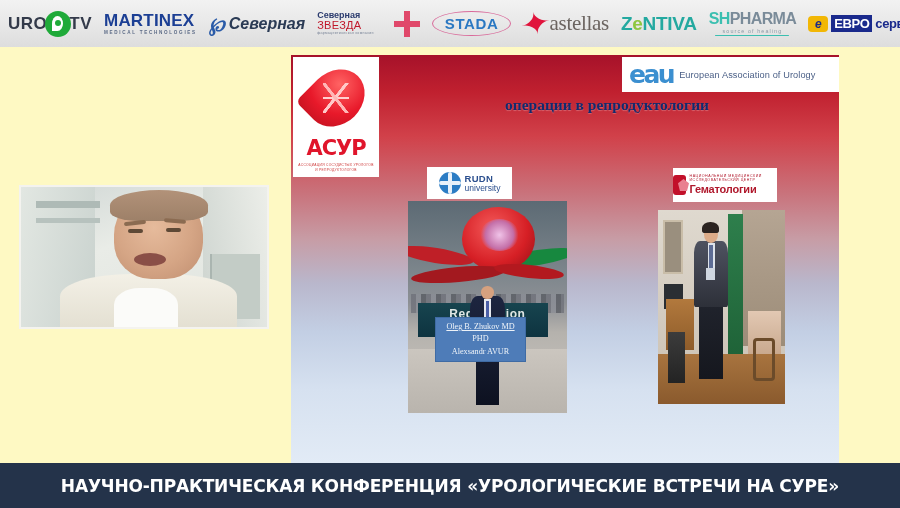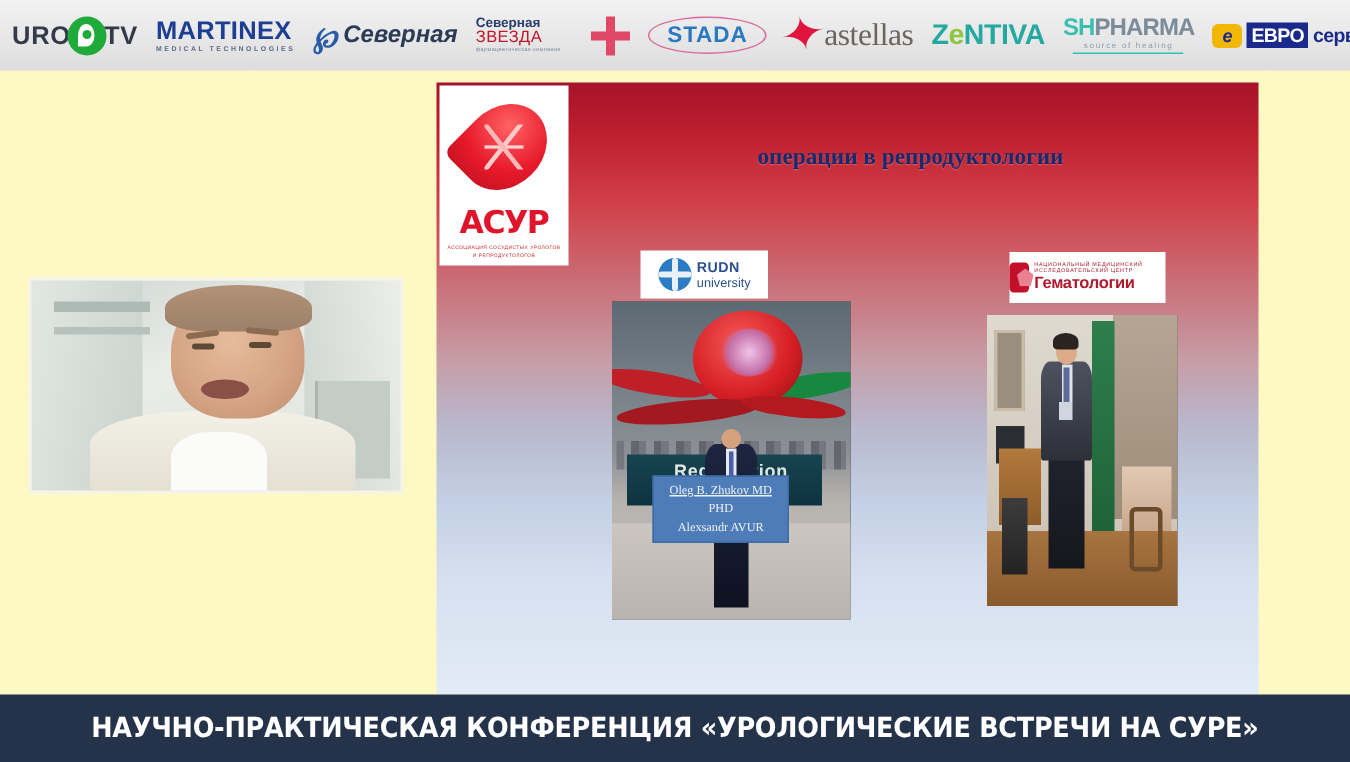--- a/index.html
+++ b/index.html
@@ -432,20 +432,24 @@
   </div>
 
   <div class="slide">
 
     <div class="acur-box">
       <div class="acur-drop"></div>
       <div class="acur-word">АСУР</div>
       <div class="acur-sub">АССОЦИАЦИЯ СОСУДИСТЫХ УРОЛОГОВ И РЕПРОДУКТОЛОГОВ</div>
     </div>
 
+    <div class="eau-box">
+      <span class="eau-mark">eau</span>
+      <span class="eau-text">European Association of Urology</span>
+    </div>
 
     <div class="slide-title">
       <div>операции в репродуктологии</div>
     </div>
 
     <div class="mini-logo rudn">
       <span class="globe"></span>
       <span class="txt">
         <span class="r1">RUDN</span>
         <span class="r2">university</span>

